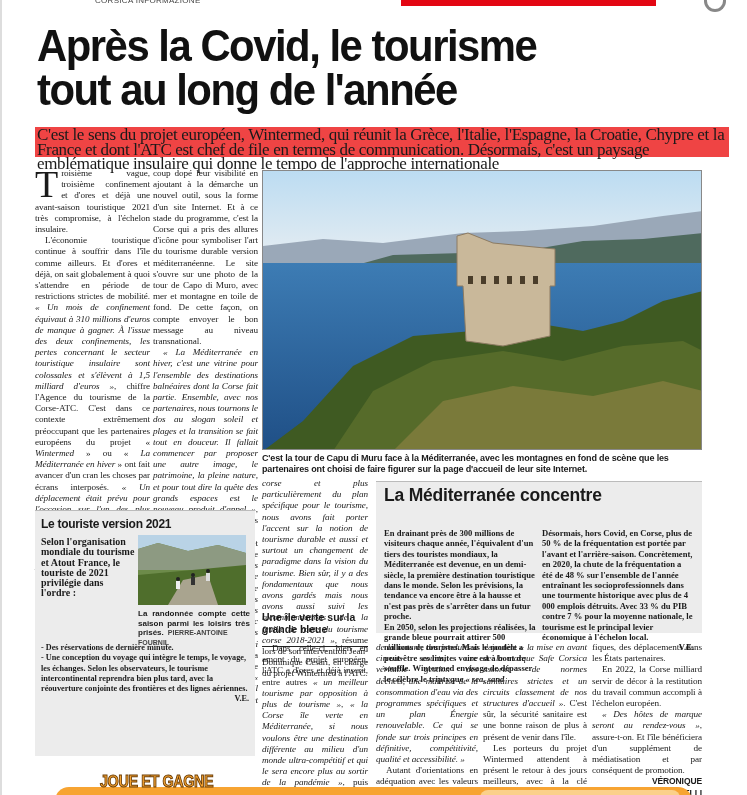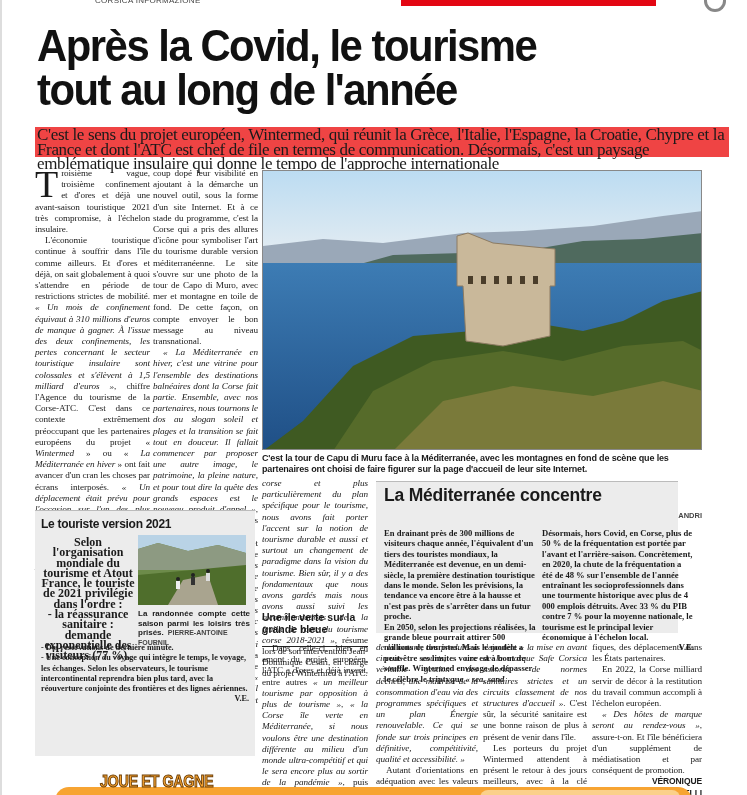--- a/index.html
+++ b/index.html
@@ -16,33 +16,33 @@
   .col i { font-style:italic; }
   .dropcap { float:left; font-size:38px; line-height:30px; margin:1px 3px 0 0; font-family:"Liberation Serif", serif; }
   .c1 { left:35px; top:168px; width:115px; }
   .c2 { left:153px; top:168px; width:105px; }
   .c3 { left:262px; top:478px; width:106px; }
   .photo { left:262px; top:170px; width:440px; height:280px; overflow:hidden; border:1px solid #888; box-sizing:border-box; }
   .caption { left:262px; top:453px; width:440px; font-family:"Liberation Sans", sans-serif; font-size:9px; line-height:10.5px; font-weight:bold; letter-spacing:-0.15px; }
   .credit { font-family:"Liberation Sans", sans-serif; font-weight:bold; font-size:7.5px; color:#444; float:right; letter-spacing:0;margin-top:47px; }
   .subhead { left:262px; top:612px; width:106px; font-family:"Liberation Sans", sans-serif; font-weight:bold; font-size:10.5px; line-height:11.5px; border-bottom:1.5px solid #222; padding-bottom:11px; }
   .c3b { left:262px; top:643px; width:106px; }
-  .medbox { left:376px; top:481px; width:302px; height:151px; background:#ececec; border-top:1px solid #bbb; }
+  .medbox { left:376px; top:481px; width:326px; height:151px; background:#ececec; border-top:1px solid #bbb; }
   .medbox h2 { margin:0; position:absolute; left:8px; top:4px; font-family:"Liberation Sans", sans-serif; font-weight:bold; font-size:17.5px; line-height:18px; letter-spacing:-0.2px; }
   .medtxt { position:absolute; top:46px; width:152px; font-size:8.6px; line-height:10.4px; font-weight:bold; }
   .medtxt p { margin:0; }
   .medl { left:8px; }
   .medr { left:166px; }
   .sig { text-align:right; font-weight:bold; }
   .c4 { left:376px; top:642px; width:102px; }
   .c5 { left:483px; top:642px; width:104px; }
   .c6 { left:592px; top:642px; width:110px; }
   .touristbox { left:35px; top:510px; width:220px; height:245px; background:#ececec; border-top:1px solid #bbb; }
   .touristbox h2 { margin:0; position:absolute; left:6px; top:2px; font-family:"Liberation Sans", sans-serif; font-weight:bold; font-size:12px; line-height:22px; letter-spacing:-0.3px; white-space:nowrap; }
-  .tleft { position:absolute; left:6px; top:26px; width:94px; font-size:12px; line-height:10.3px; font-weight:bold;text-align:center; }
+  .tleft { position:absolute; left:6px; top:26px; width:94px; font-size:10px; line-height:10.3px; font-weight:bold; }
   .tleft p, .tbottom p { margin:0; }
   .tphoto { position:absolute; left:103px; top:24px; width:108px; height:70px; overflow:hidden; }
   .tcap { position:absolute; left:103px; top:98px; width:112px; font-family:"Liberation Sans", sans-serif; font-size:8px; line-height:9.5px; font-weight:bold; text-align:justify; }
   .tcap .credit { float:none; font-size:7px; margin-left:4px; }
   .tbottom { position:absolute; left:6px; top:132px; width:208px; font-size:8.2px; line-height:10.3px; font-weight:bold; }
   .tsig { text-align:right; }
   .jouebar { left:55px; top:787px; width:637px; height:20px; background:#f7a432; border-radius:14px 14px 0 0; }
   .joue { left:100px; top:772px; font-family:"Liberation Sans", sans-serif; font-weight:bold; font-size:17px; color:#f7a432; -webkit-text-stroke:1px #6b3d05; letter-spacing:-0.5px; transform:scaleX(0.85); transform-origin:left; }
   .jouepanel { left:480px; top:790px; width:200px; height:10px; background:#fbd08a; border-radius:8px 8px 0 0; }
   .leftedge { left:0; top:0; width:2px; height:795px; background:#ddd; }
@@ -145,21 +145,20 @@
   <p class="first">fiques, des déplacements dans les États partenaires.</p>
   <p>En 2022, la Corse milliard servir de décor à la restitution du travail commun accompli à l'échelon européen.</p>
   <p><i>« Des hôtes de marque seront au rendez-vous »</i><span>, assure-t-on. Et l'île bénéficiera d'un supplément de médiatisation et par conséquent de promotion.</span></p>
   <p class="sig" style="font-family:'Liberation Sans',sans-serif;font-size:8.5px;">VÉRONIQUE EMMANUELLI</p>
 </div>
 
 <div class="abs touristbox">
   <h2>Le touriste version 2021</h2>
   <div class="tleft">
     <p>Selon l'organisation mondiale du tourisme et Atout France, le touriste de 2021 privilégie dans l'ordre :</p>
-    <p>- la réassurance sanitaire : demande exponentielle des visiteurs (77 %).</p>
   </div>
   <div class="tphoto">
     <svg width="108" height="70" viewBox="0 0 108 70">
       <rect width="108" height="70" fill="#6d8b4a"></rect>
       <path d="M0 0 L108 0 L108 18 L80 10 L50 16 L20 8 L0 14Z" fill="#b9d3e6"></path>
       <path d="M0 14 L20 8 L50 16 L80 10 L108 18 L108 35 L0 35Z" fill="#8d9a82"></path>
       <path d="M0 40 L108 30 L108 70 L0 70Z" fill="#4f6e2c"></path>
       <path d="M30 70 L45 45 L70 40 L80 70Z" fill="#a9a48f"></path>
       <circle cx="55" cy="40" r="2" fill="#222"></circle>
         <rect x="53" y="42" width="4" height="8" fill="#333"></rect>

